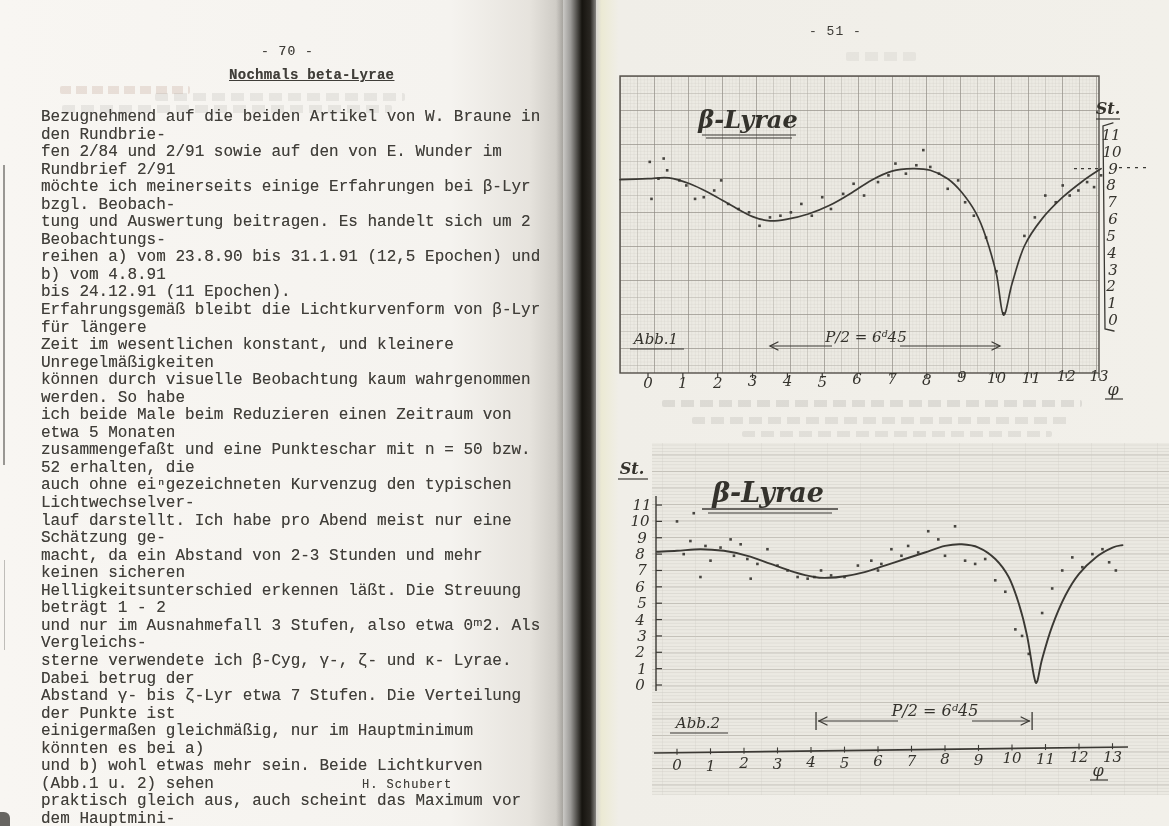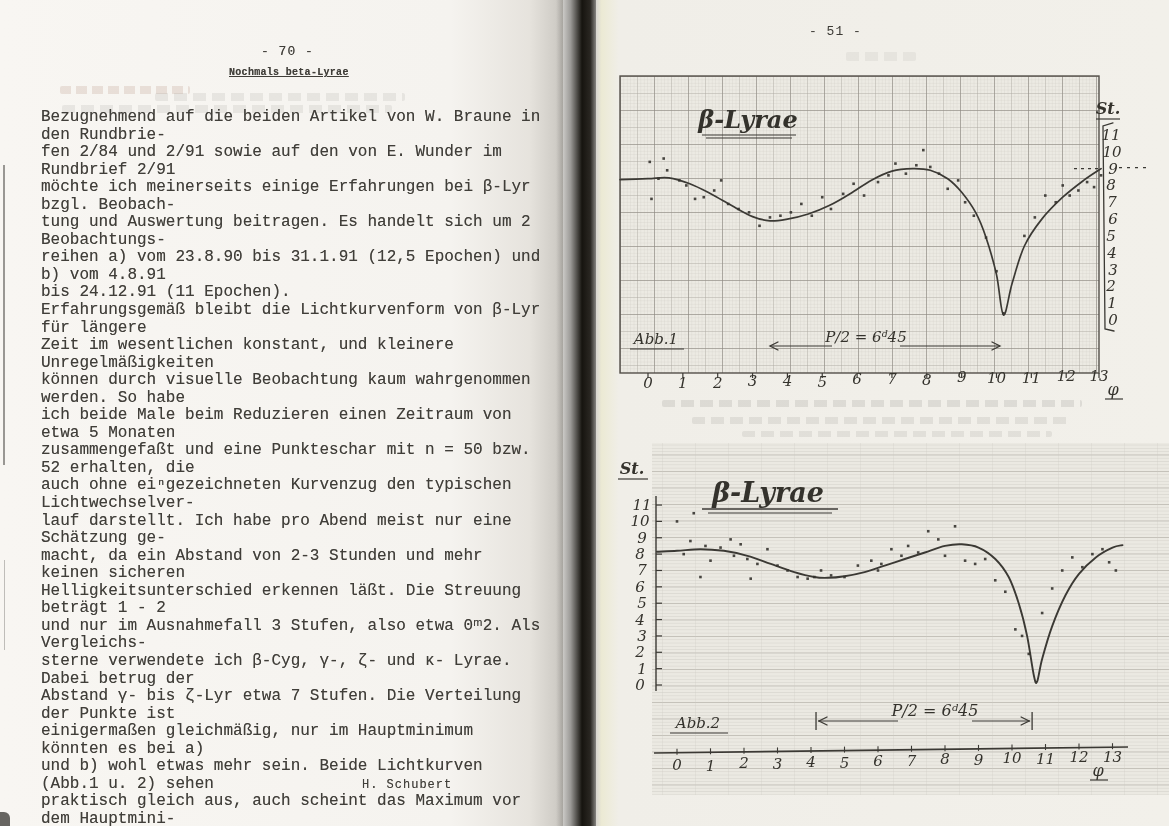--- a/index.html
+++ b/index.html
@@ -9,21 +9,21 @@
   .page-left{position:absolute;left:0;top:0;width:563px;height:826px;
     background:linear-gradient(90deg,#f8f6f2 0%,#f5f3ef 80%,#e6e3dd 94%,#c9c6c0 100%);}
   .page-right{position:absolute;left:596px;top:0;width:573px;height:826px;
     background:linear-gradient(90deg,#d8d5cf 0%,#ecead4 1%,#f0eee8 4%,#f2f0ea 100%);}
   .binding{position:absolute;left:556px;top:0;width:52px;height:826px;
     background:linear-gradient(90deg,rgba(60,58,54,0) 0%,rgba(45,43,40,.45) 28%,#16140f 50%,#2a2722 66%,rgba(60,58,54,.28) 84%,rgba(60,58,54,0) 100%);}
   
   .tw{font-family:"Liberation Mono","DejaVu Sans Mono",monospace;color:#403e39;
       text-shadow:0 0 .4px rgba(64,62,57,.55);}
   .pagenum-left{position:absolute;left:219px;top:44px;font-size:13px;letter-spacing:1px;margin-left:42px;}
-  .doc-title{position:absolute;left:229px;top:67px;font-size:10px;font-weight:bold;
+  .doc-title{position:absolute;left:229px;top:67px;font-size:14px;font-weight:bold;
       text-decoration:underline;letter-spacing:.3px;}
   .body-text{position:absolute;left:41px;top:109px;width:505px;font-size:16px;
       line-height:17.55px;white-space:pre-line;letter-spacing:0;}
   .signature{position:absolute;left:362px;top:778px;font-size:12px;letter-spacing:1px;}
   .pagenum-right{position:absolute;left:213px;top:24px;font-size:13px;letter-spacing:1px;
       font-family:"Liberation Mono","DejaVu Sans Mono",monospace;color:#3c3a35;}
   
   .chart-svg{position:absolute;}
   #chart1{left:18px;top:68px;}
   #chart2{left:0px;top:438px;}

